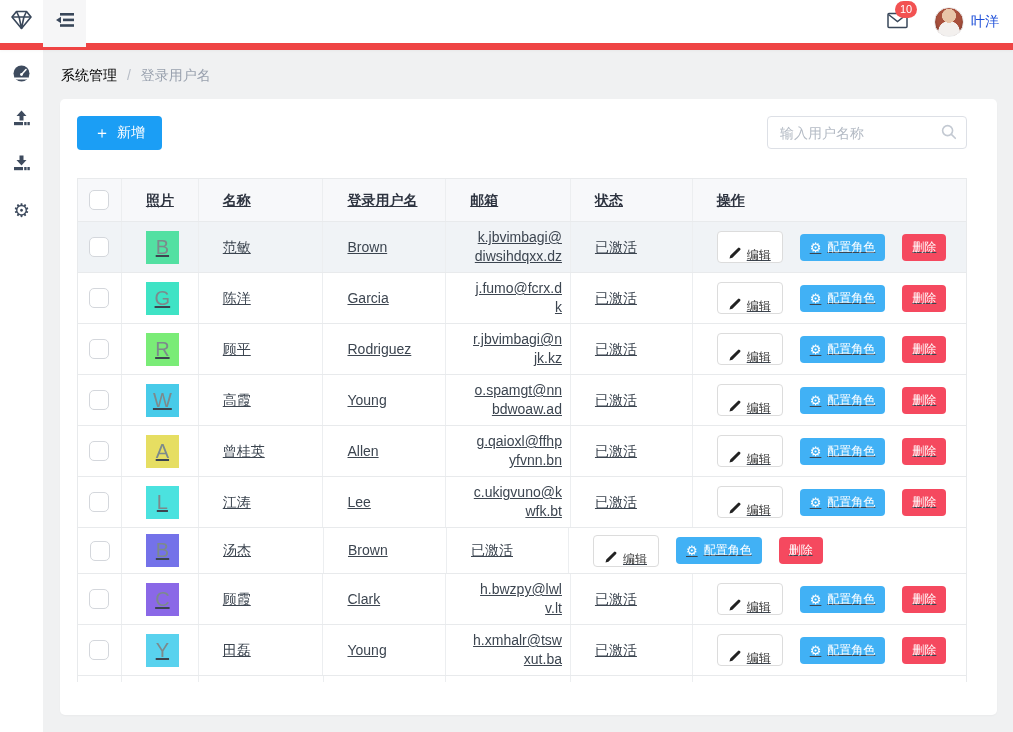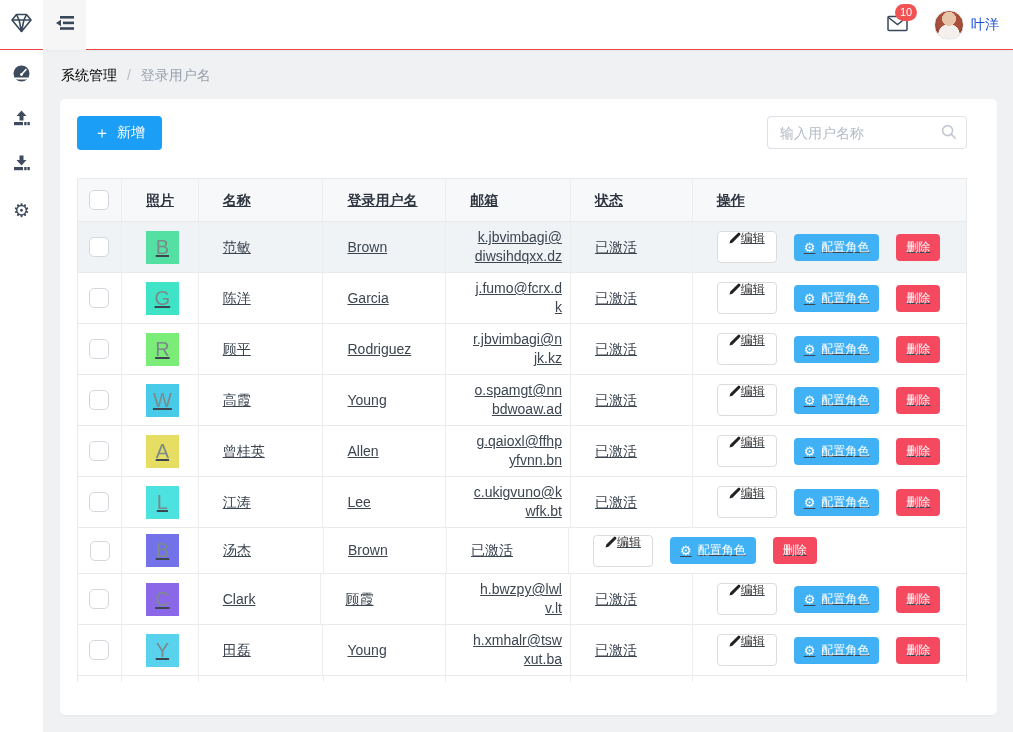--- a/index.html
+++ b/index.html
@@ -1,19 +1,19 @@
 <!DOCTYPE html>
 <html><head>
 <meta charset="utf-8">
 <style>
   * { margin:0; padding:0; box-sizing:border-box; }
   html,body { width:1013px; height:732px; font-family:"Liberation Sans","DejaVu Sans",sans-serif; background:#f0f1f2; overflow:hidden; }
 
   
-  .topbar { position:absolute; top:0; left:0; width:1013px; height:50px; background:#fff; border-bottom:1px solid #ef4444; box-shadow:0 1px 3px rgba(0,0,0,.04); display:flex; align-items:center; z-index:5; }
+  .topbar { position:absolute; top:0; left:0; width:1013px; height:50px; background:#fff; border-bottom:7px solid #ef4444; box-shadow:0 1px 3px rgba(0,0,0,.04); display:flex; align-items:center; z-index:5; }
   .logo-box { width:43px; height:50px; display:flex; align-items:center; justify-content:center; }
   .collapse-box { width:43px; height:50px; background:#f6f6f7; display:flex; align-items:center; justify-content:center; cursor:pointer; }
   .topbar-right { margin-left:auto; display:flex; align-items:center; padding-right:14px; }
   .mail-wrap { position:relative; margin-right:26px; cursor:pointer; }
   .badge { position:absolute; top:-10px; left:8px; min-width:22px; height:17px; background:#f25252; color:#fff; border-radius:9px; font-size:11px; display:flex; align-items:center; justify-content:center; padding:0 5px; }
   .user-photo { width:30px; height:30px; border-radius:50%; margin-right:7px;
     background: radial-gradient(circle at 50% 28%, #e8c5a8 0 28%, transparent 29%),
                 radial-gradient(circle at 50% 85%, #f3f0ee 0 38%, transparent 40%),
                 radial-gradient(circle at 50% 40%, #a8503c 0 52%, #8c4436 70%, #7a4a43 100%);
     border:1px solid #eee; }
@@ -52,21 +52,21 @@
   .c-name { width:125px; }
   .c-login { width:123px; }
   .c-mail { width:125px; word-break:break-all;text-align:right; }
   .c-status { width:122px; }
   .c-ops { width:274px; gap:17px; }
   .tr.head .td { padding-top:11px; padding-bottom:11px; }
   .checkbox { width:20px; height:20px; border:1px solid #d4d7dc; border-radius:5px; background:#fff; cursor:pointer; }
   .avatar { width:33px; height:33px; display:flex; align-items:center; justify-content:center; font-size:20px; color:#7c8a8c; }
   .mail-text { display:block; }
 
-  .btn-edit { display:flex; align-items:flex-end; background:#fff; border:1px solid #dcdcdc; border-radius:4px; height:27px; padding:15px 11px; font-size:12px; color:#333; cursor:pointer; }
+  .btn-edit { display:flex; align-items:flex-start; gap:6px; background:#fff; border:1px solid #dcdcdc; border-radius:4px; height:27px; padding:15px 11px; font-size:12px; color:#333; cursor:pointer; }
   .btn-role { display:flex; align-items:center; gap:6px; background:#41b1f5; border:none; border-radius:4px; height:27px; padding:0 10px; font-size:12px; color:#fff; cursor:pointer; }
   .btn-del { background:#f5495f; border:none; border-radius:4px; height:27px; padding:0 10px; font-size:12px; color:#fff; cursor:pointer; }
   .gear-glyph { font-size:13px; line-height:1; }
   .sliver { height:6px; border-bottom:none; }
   .sliver .td { padding:0 0 0 24px; }
 </style>
 </head>
 <body>
 
 <div class="topbar">
@@ -398,22 +398,22 @@
     </div>
   </div>
 
   <div class="tr">
     <div class="td c-sel">
               <span class="checkbox"></span>
             </div>
     <div class="td c-photo">
               <span class="avatar" style="background: rgb(138, 104, 231);">C</span>
             </div>
+    <div class="td c-name">顾霞</div>
     <div class="td c-login">Clark</div>
-    <div class="td c-name">顾霞</div>
     <div class="td c-mail">
               <span class="mail-text">h.bwzpy@lwlv.lt</span>
             </div>
     <div class="td c-status">已激活</div>
     <div class="td c-ops">
       <button class="btn-edit">
         <span>
           <svg width="12" height="12" viewBox="0 0 12 12" fill="#222">
             <path d="M0.5 11.5 L1.3 8.6 L9 0.9 a1.2 1.2 0 0 1 1.7 0 l0.4 0.4 a1.2 1.2 0 0 1 0 1.7 L3.4 10.7 Z"></path>
           </svg>

